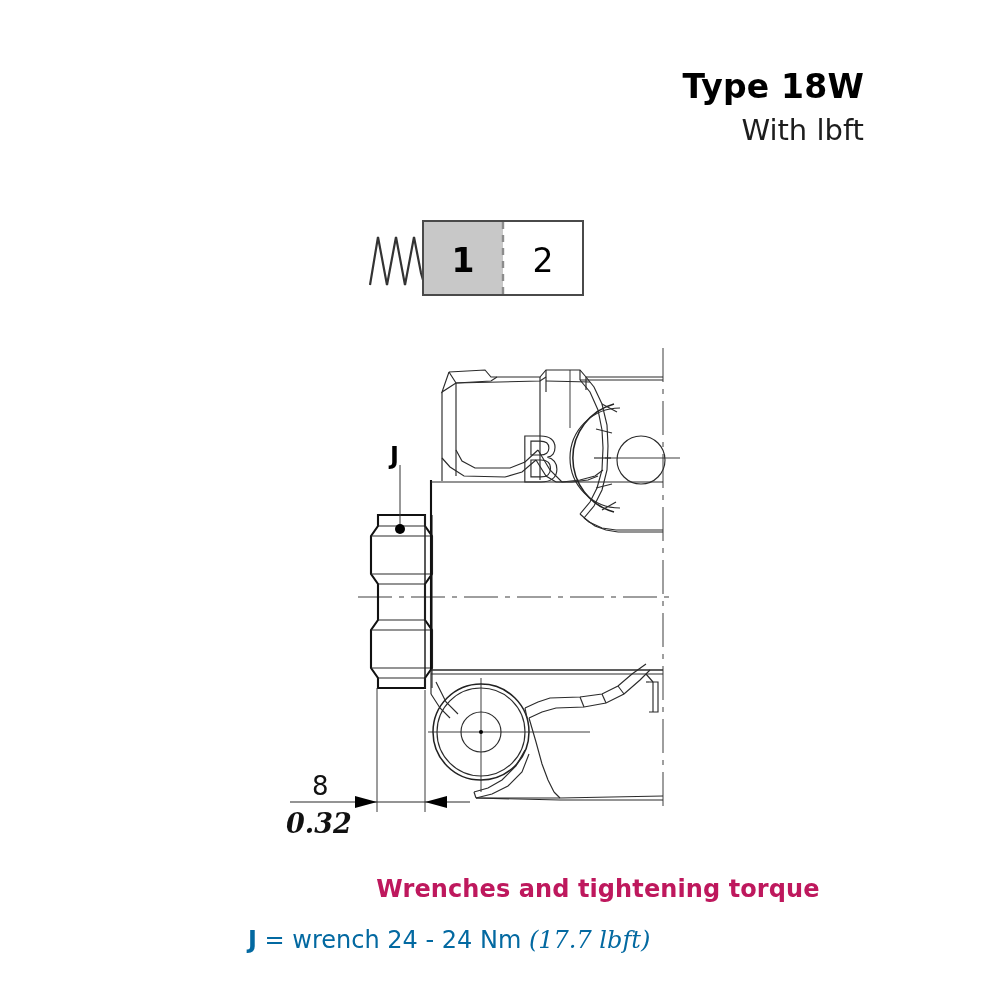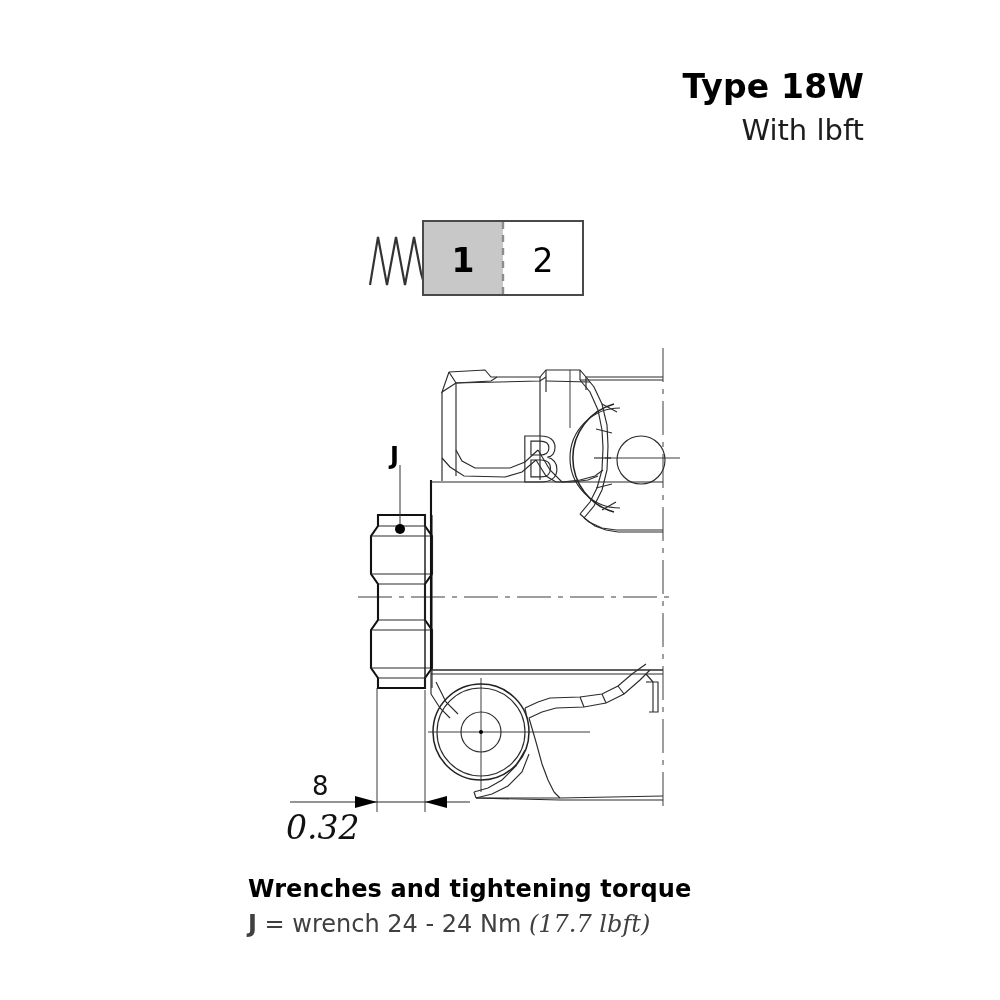--- a/index.html
+++ b/index.html
@@ -104,44 +104,46 @@
   .dim-val {
     position: absolute;
     font-size: 26px;
     color: #111111;
     white-space: nowrap;
   }
   .dim-val-alt {
     position: absolute;
     font-family: "DejaVu Serif", "Liberation Serif", serif;
     font-style: italic;
-    font-size: 33px;
+    font-size: 27px;
     color: #111111;
     white-space: nowrap;
+    font-weight: bold;
   }
 
   
   .note-block {
     position: absolute;
     left: 248px;
     top: 873px;
     width: 700px;
   }
   .note-title {
     font-size: 24px;
     font-weight: bold;
-    color: #000000;
+    color: #be185d;
     line-height: 32px;
     letter-spacing: 0.1px;
+    text-align: center;
   }
   .note-line {
     font-size: 24px;
-    color: #404040;
+    color: #0369a1;
     line-height: 34px;
-    margin-top: 2px;
+    margin-top: 18px;
     white-space: nowrap;
   }
   .note-line .bold { font-weight: bold; }
   .note-line .ital {
     font-family: "DejaVu Serif", "Liberation Serif", serif;
     font-style: italic;
     font-size: 24px;
   }
 </style>
 </head>

